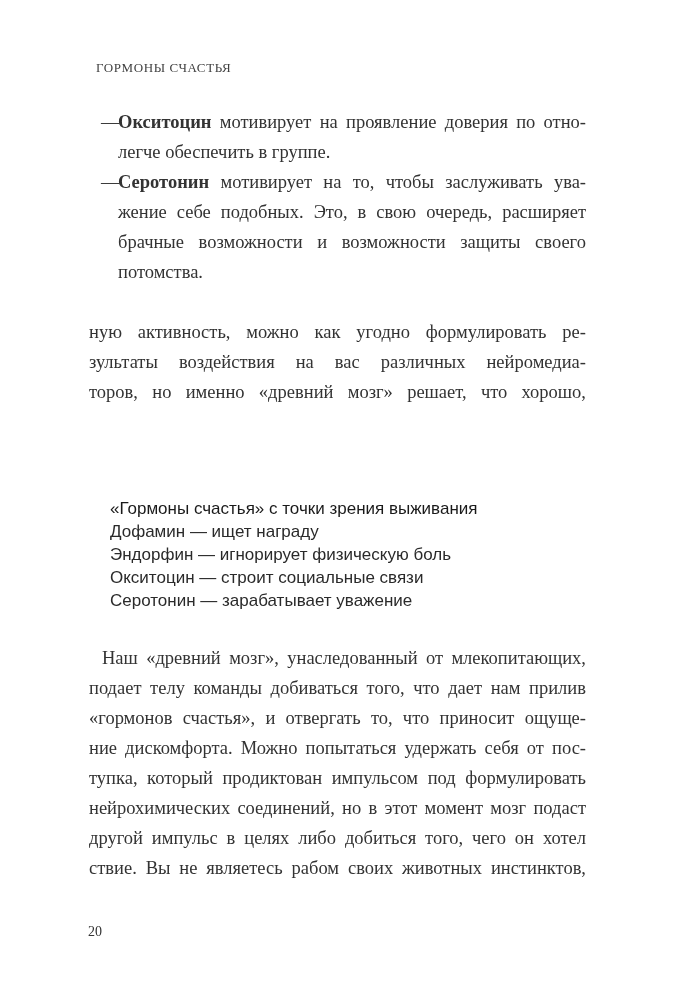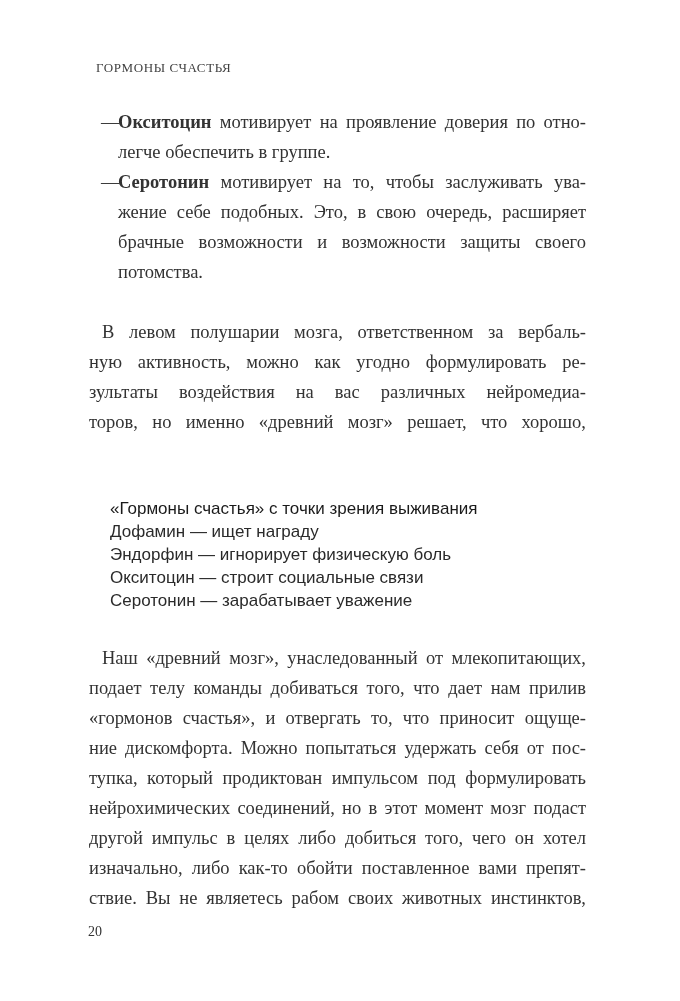--- a/index.html
+++ b/index.html
@@ -109,21 +109,20 @@
       <div class="bullet-item">
         <span class="bullet-dash">—</span>
         <div class="body-line"><span class="term">Серотонин</span><span class="seg"> мотивирует на то, чтобы заслуживать ува-</span></div>
         <div class="body-line"><span class="seg">жение себе подобных. Это, в свою очередь, расширяет</span></div>
         <div class="body-line"><span class="seg">брачные возможности и возможности защиты своего</span></div>
         <div class="body-line endline"><span class="seg">потомства.</span></div>
       </div>
     </div>
 
   <div id="paragraph-1" class="paragraph-1 body-text">
-      <div class="body-line indent"><span class="seg">В левом полушарии мозга, ответственном за вербаль-</span></div>
       <div class="body-line"><span class="seg">ную активность, можно как угодно формулировать ре-</span></div>
       <div class="body-line"><span class="seg">зультаты воздействия на вас различных нейромедиа-</span></div>
       <div class="body-line"><span class="seg">торов, но именно «древний мозг» решает, что хорошо,</span></div>
     </div>
 
   <div class="survival-box">
     <div class="box-title">«Гормоны счастья» с точки зрения выживания</div>
     <div id="box-entries">
         <div class="box-entry">Дофамин — ищет награду</div>
         <div class="box-entry">Эндорфин — игнорирует физическую боль</div>
@@ -133,19 +132,18 @@
   </div>
 
   <div id="paragraph-2" class="paragraph-2 body-text">
       <div class="body-line indent"><span class="seg">Наш «древний мозг», унаследованный от млекопитающих,</span></div>
       <div class="body-line"><span class="seg">подает телу команды добиваться того, что дает нам прилив</span></div>
       <div class="body-line"><span class="seg">«гормонов счастья», и отвергать то, что приносит ощуще-</span></div>
       <div class="body-line"><span class="seg">ние дискомфорта. Можно попытаться удержать себя от пос-</span></div>
       <div class="body-line"><span class="seg">тупка, который продиктован импульсом под формулировать</span></div>
       <div class="body-line"><span class="seg">нейрохимических соединений, но в этот момент мозг подаст</span></div>
       <div class="body-line"><span class="seg">другой импульс в целях либо добиться того, чего он хотел</span></div>
-      <div class="body-line"><span class="seg">изначально, либо как-то обойти поставленное вами препят-</span></div>
       <div class="body-line"><span class="seg">ствие. Вы не являетесь рабом своих животных инстинктов,</span></div>
     </div>
 
   <div class="page-number">20</div>
 
 </div>
 
 </body></html>

